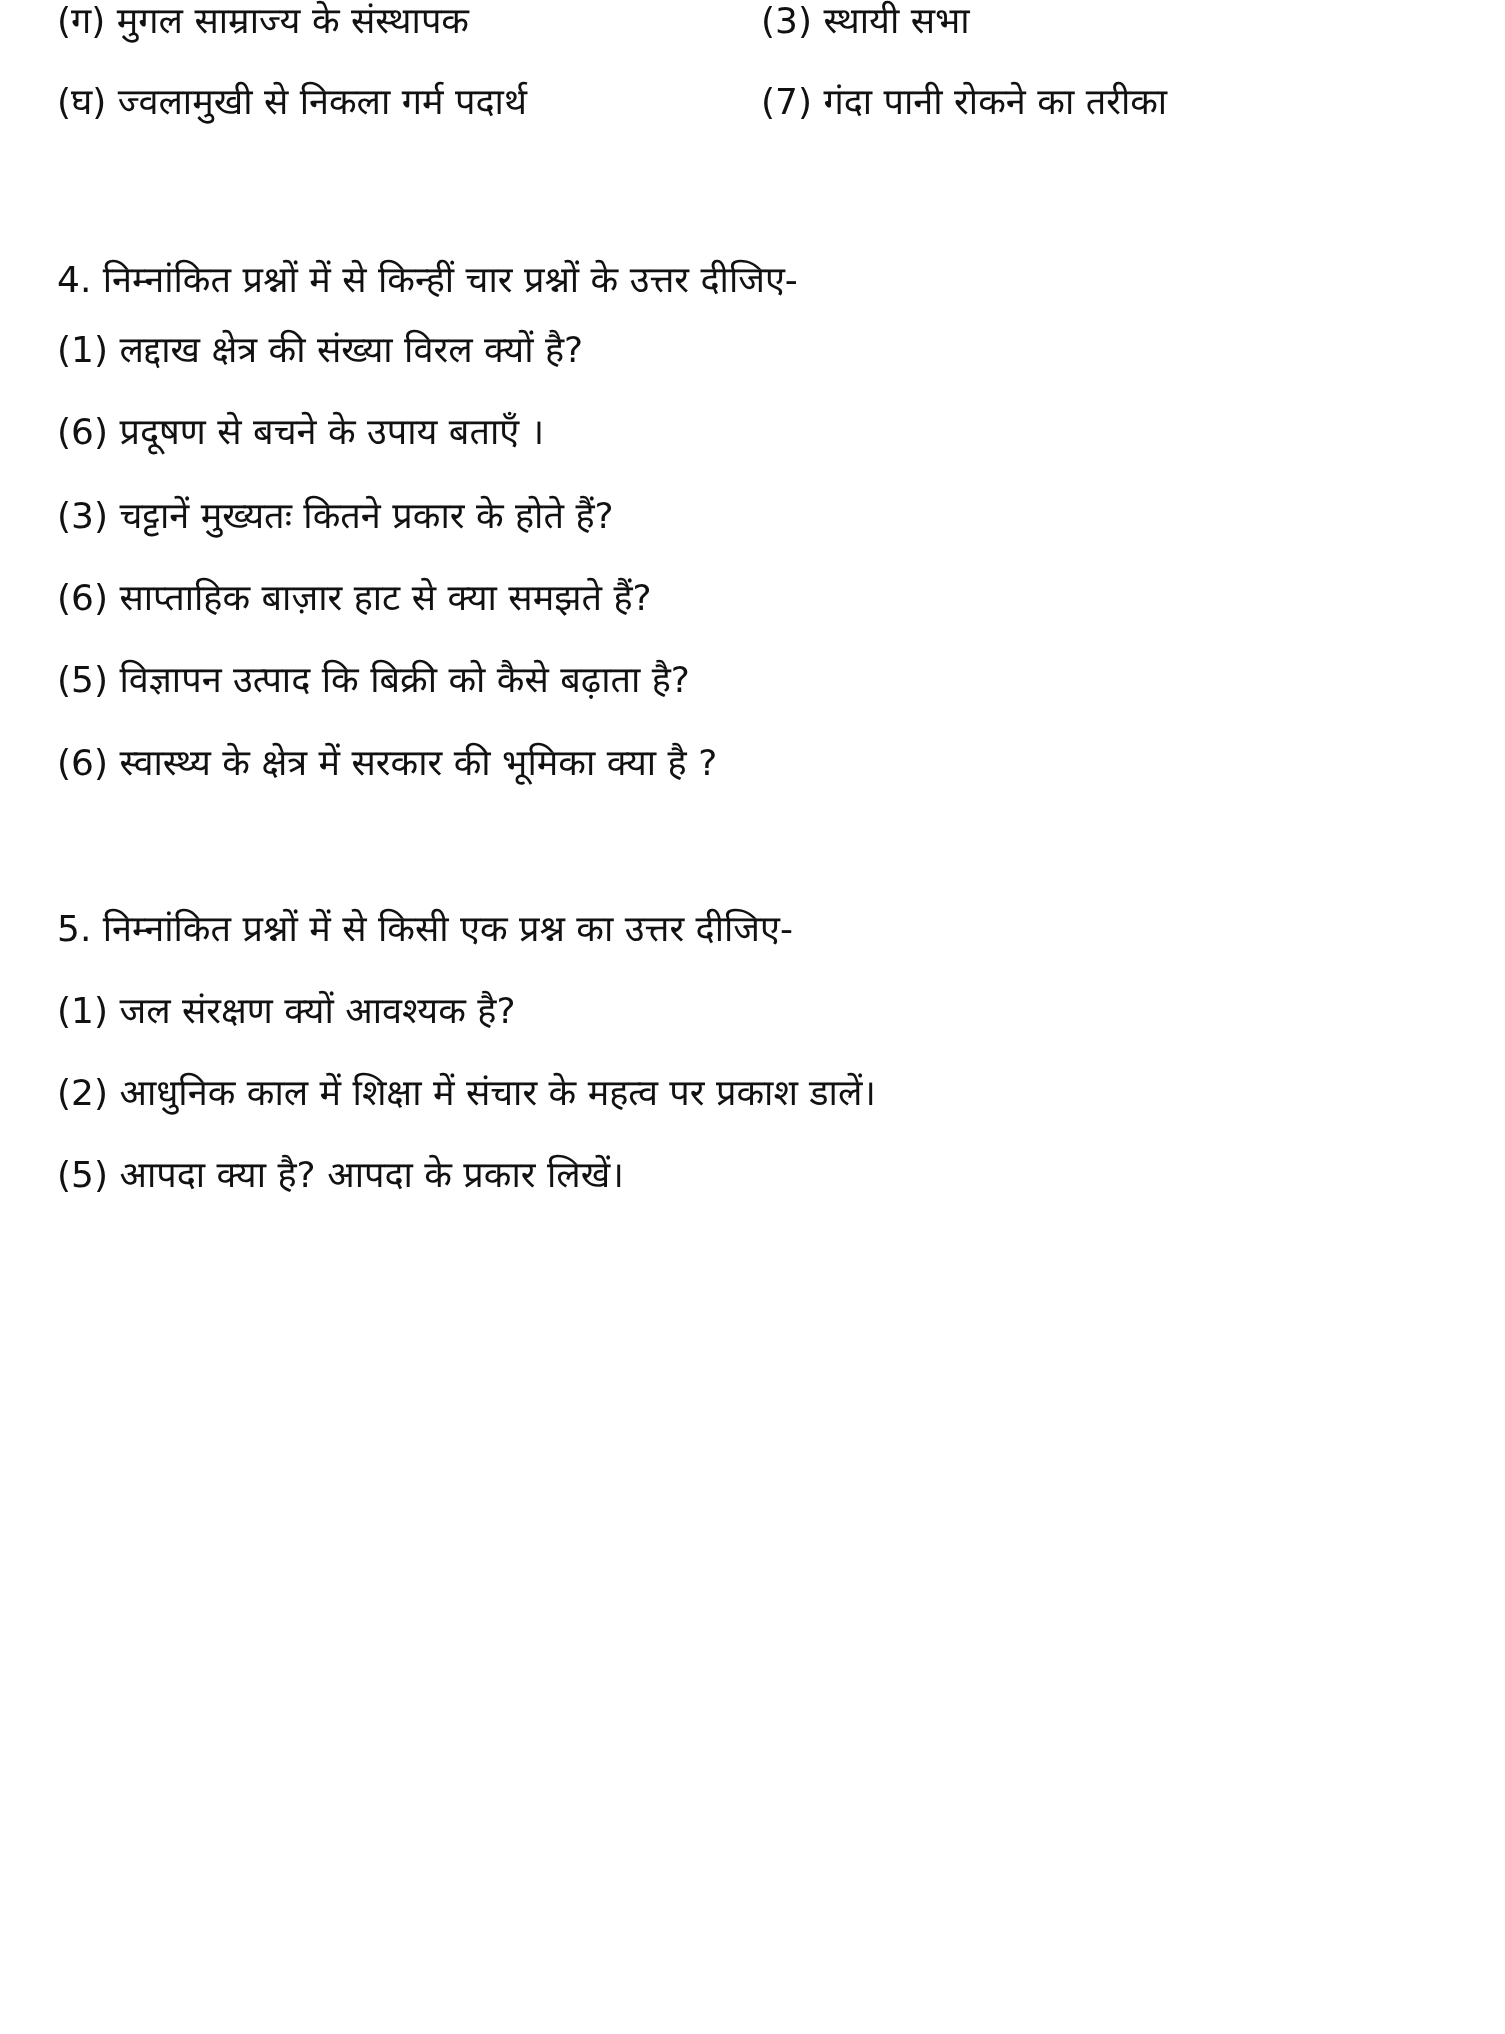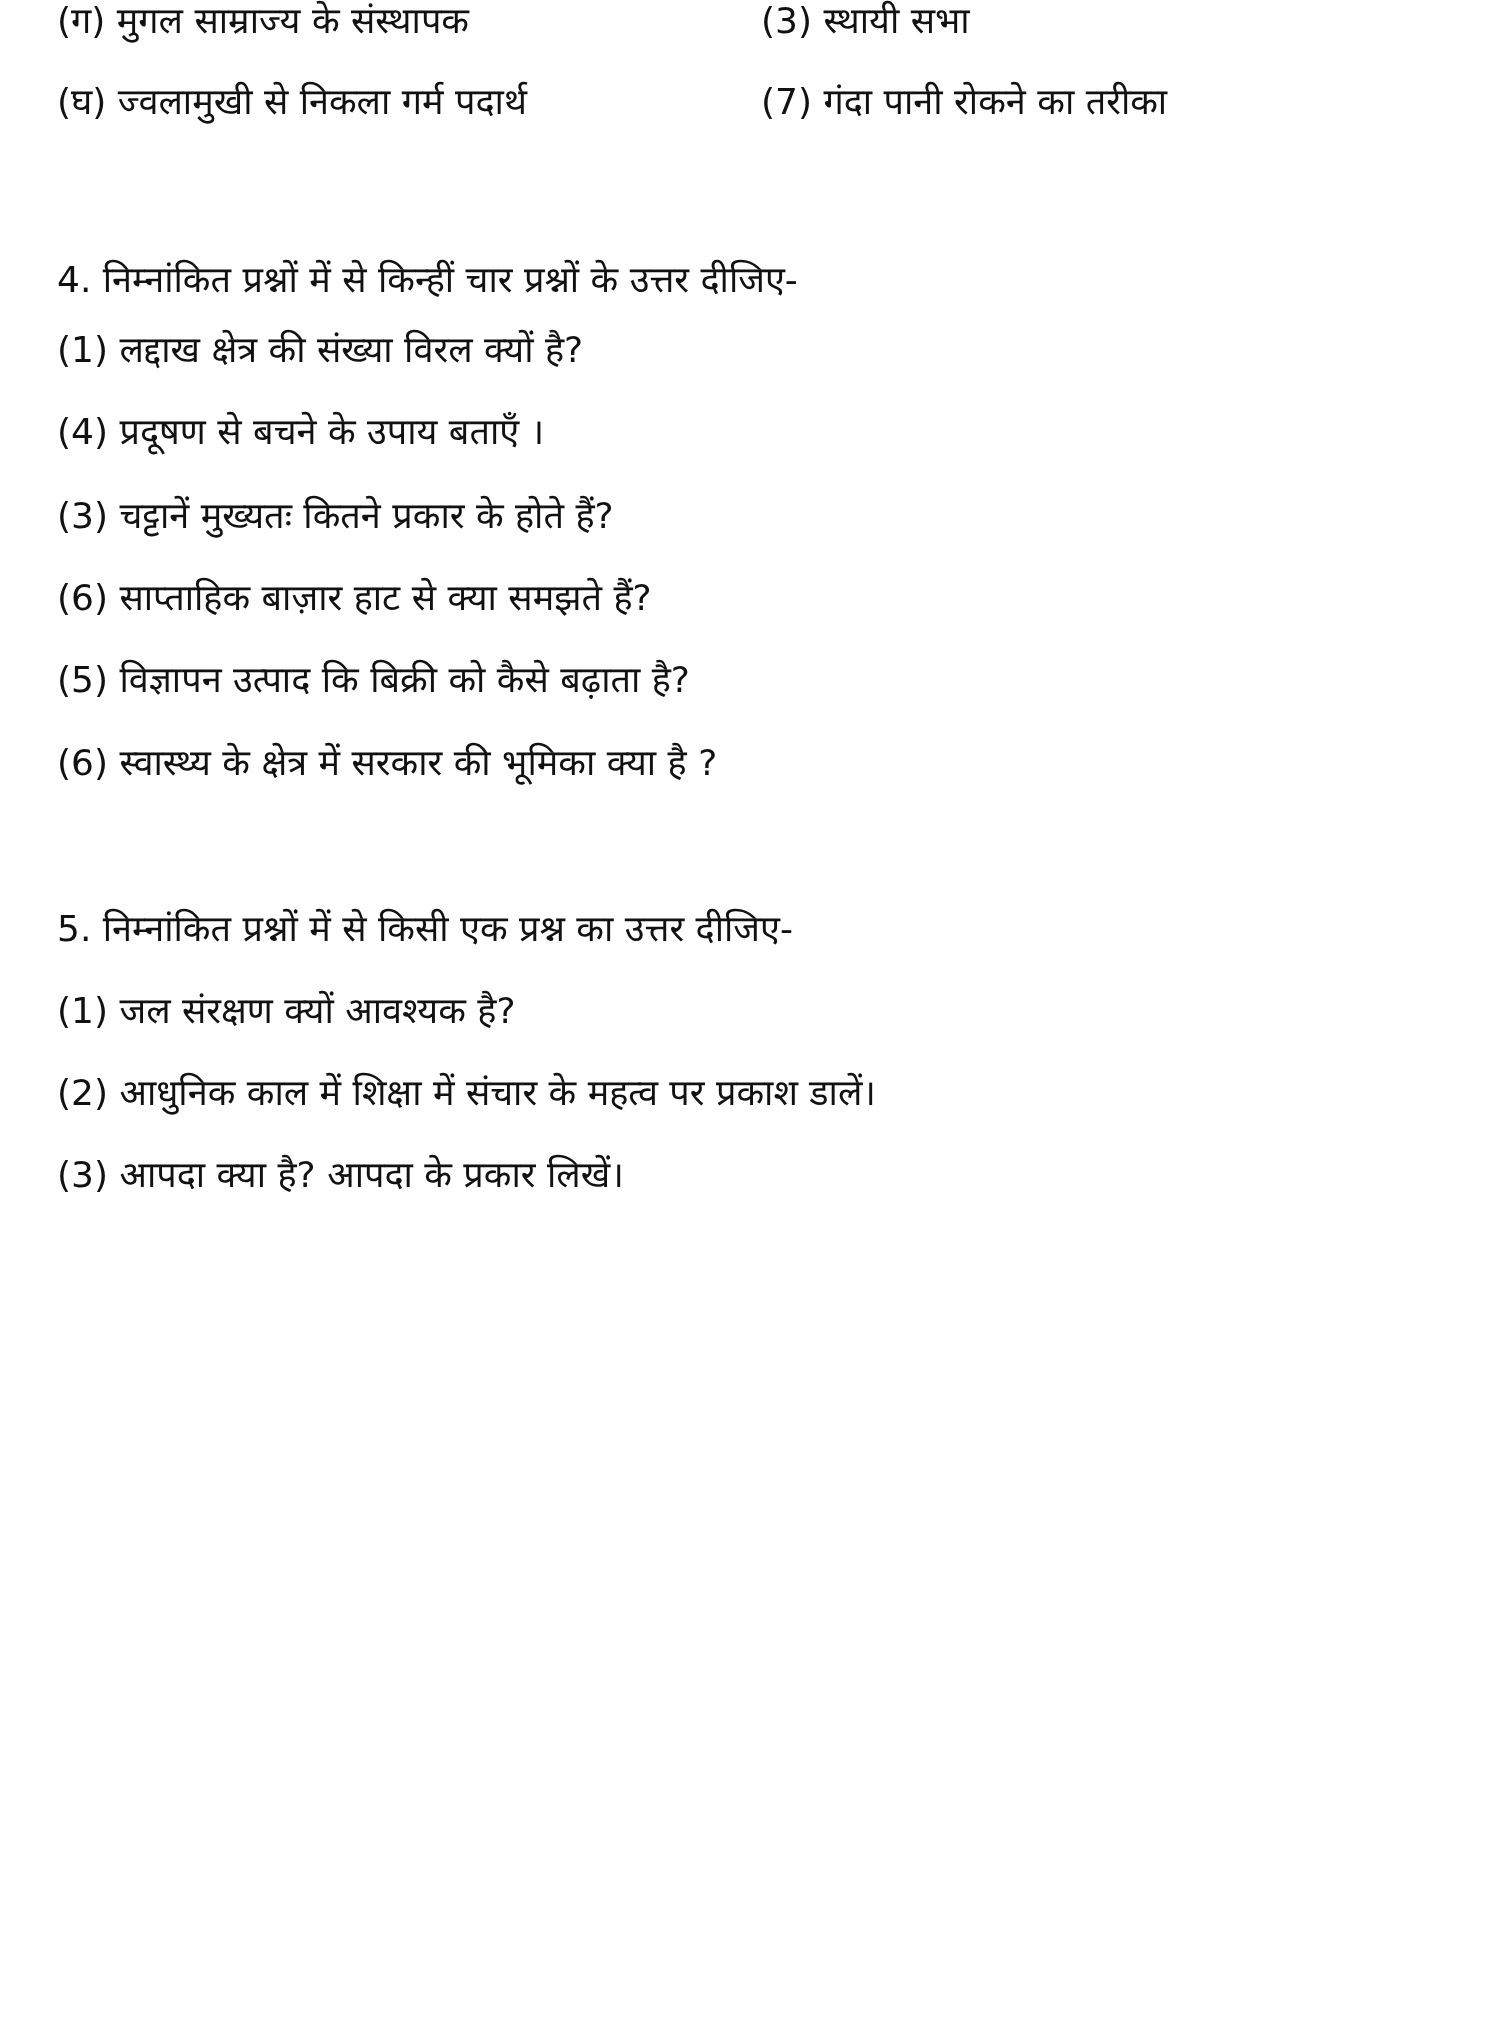--- a/index.html
+++ b/index.html
@@ -15,26 +15,26 @@
   <div>
     <div class="line" style="top:21px">(ग) मुगल साम्राज्य के संस्थापक</div>
     <div class="line col2" style="top:21px">(3) स्थायी सभा</div>
     <div class="line" style="top:102px">(घ) ज्वलामुखी से निकला गर्म पदार्थ</div>
     <div class="line col2" style="top:102px">(7) गंदा पानी रोकने का तरीका</div>
   </div>
 
   <div>
     <div class="line" style="top:280px">4. निम्नांकित प्रश्नों में से किन्हीं चार प्रश्नों के उत्तर दीजिए-</div>
     <div class="line" style="top:350px">(1) लद्दाख क्षेत्र की संख्या विरल क्यों है?</div>
-    <div class="line" style="top:432px">(4) प्रदूषण से बचने के उपाय बताएँ ।</div>
+    <div class="line" style="top:432px">(6) प्रदूषण से बचने के उपाय बताएँ ।</div>
     <div class="line" style="top:516px">(3) चट्टानें मुख्यतः कितने प्रकार के होते हैं?</div>
     <div class="line" style="top:598px">(6) साप्ताहिक बाज़ार हाट से क्या समझते हैं?</div>
     <div class="line" style="top:680px">(5) विज्ञापन उत्पाद कि बिक्री को कैसे बढ़ाता है?</div>
     <div class="line" style="top:763px">(6) स्वास्थ्य के क्षेत्र में सरकार की भूमिका क्या है ?</div>
   </div>
 
   <div>
     <div class="line" style="top:929px">5. निम्नांकित प्रश्नों में से किसी एक प्रश्न का उत्तर दीजिए-</div>
     <div class="line" style="top:1011px">(1) जल संरक्षण क्यों आवश्यक है?</div>
     <div class="line" style="top:1093px">(2) आधुनिक काल में शिक्षा में संचार के महत्व पर प्रकाश डालें।</div>
-    <div class="line" style="top:1175px">(3) आपदा क्या है? आपदा के प्रकार लिखें।</div>
+    <div class="line" style="top:1175px">(5) आपदा क्या है? आपदा के प्रकार लिखें।</div>
   </div>
 </div>
 
 </body></html>

